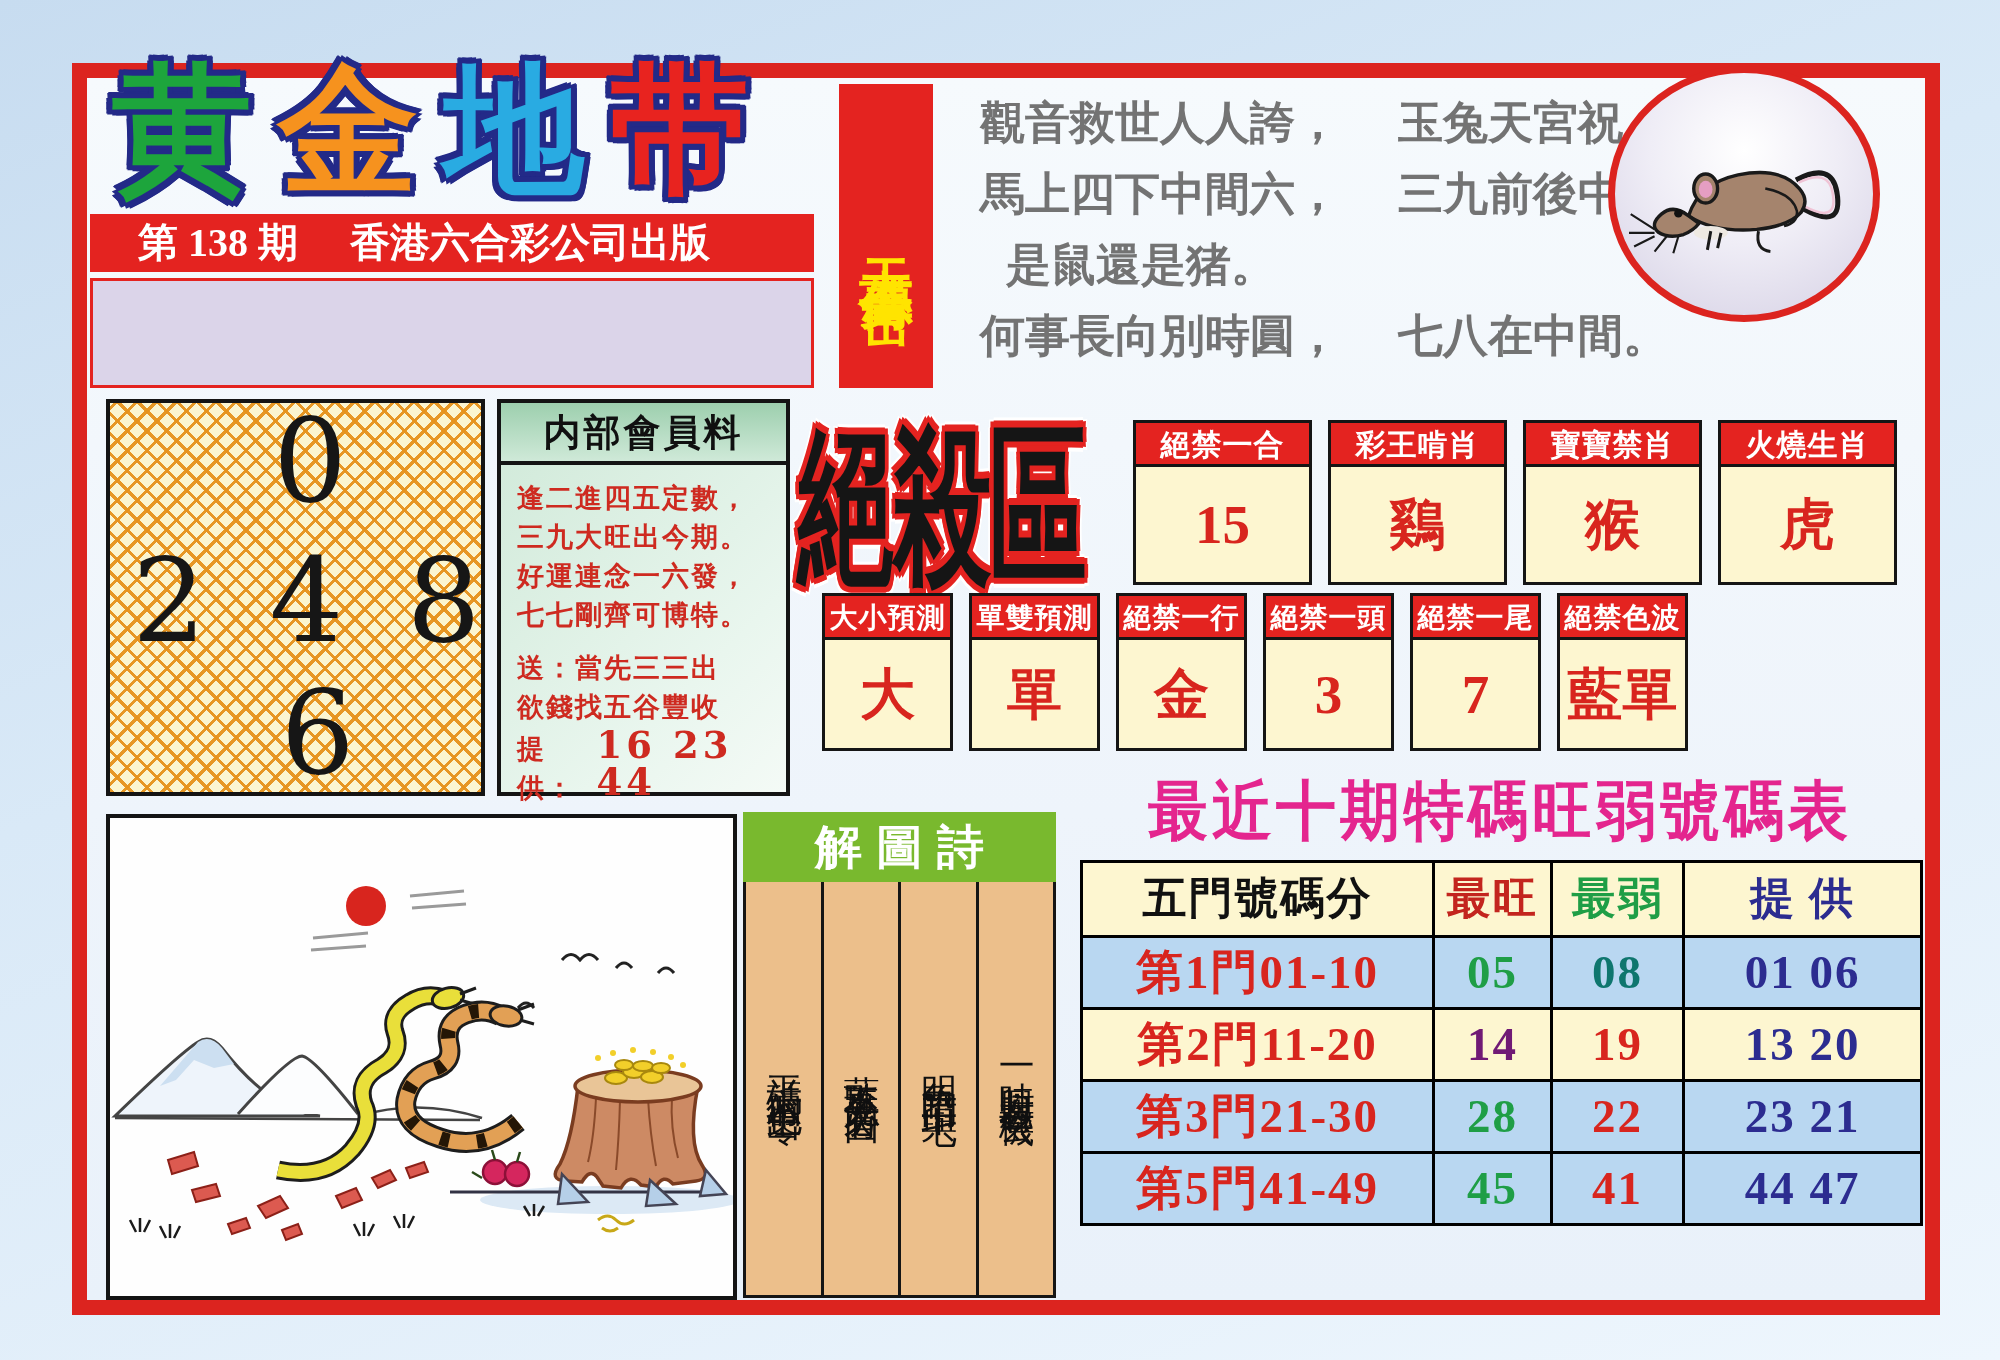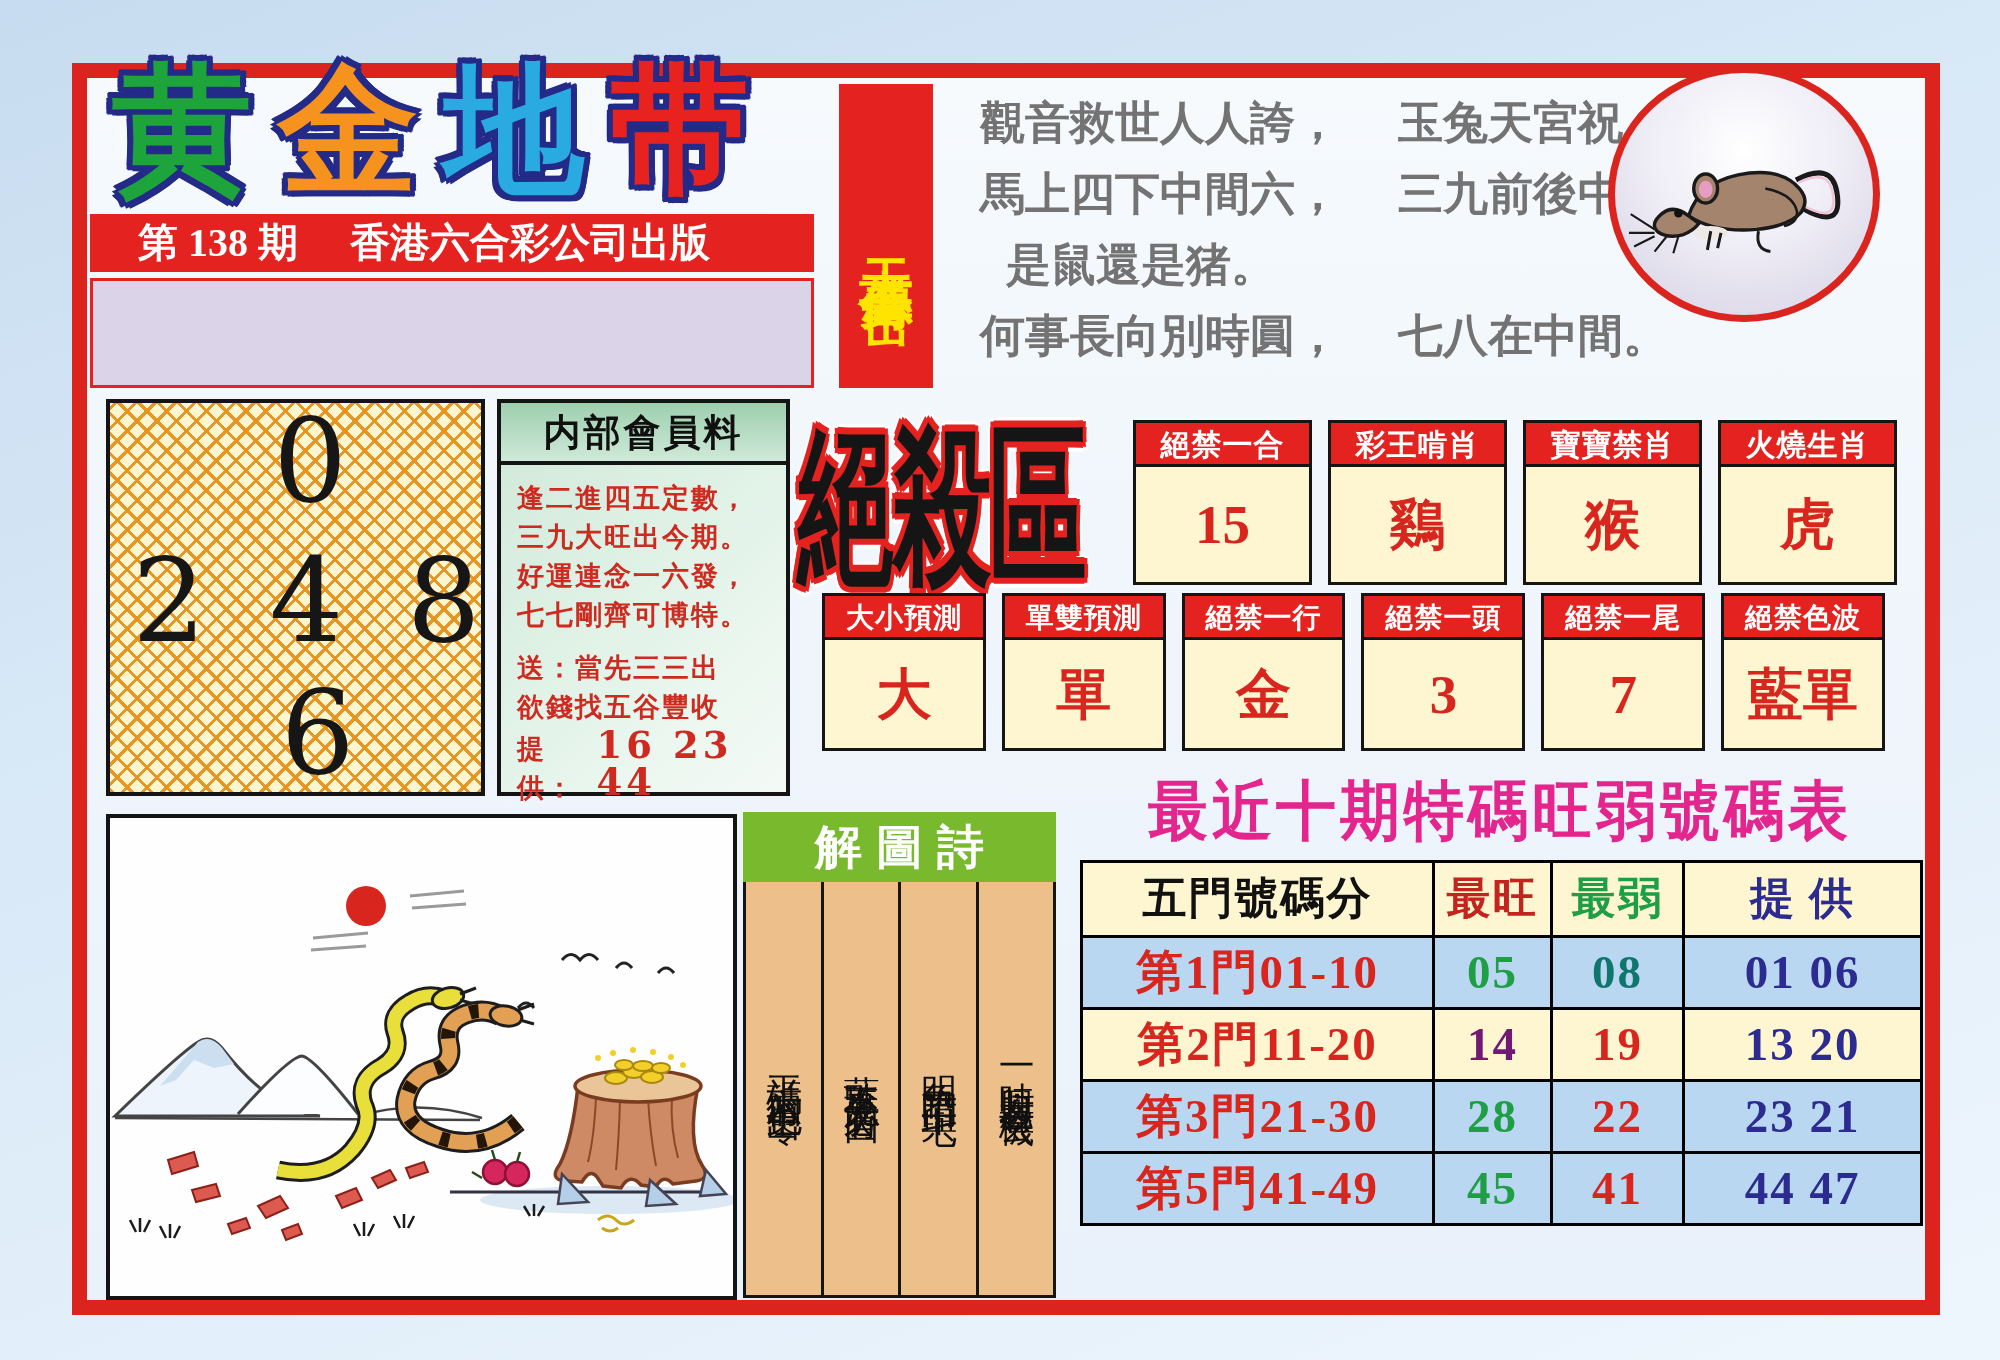--- a/index.html
+++ b/index.html
@@ -61,21 +61,21 @@
   #member-provide .nums{font:bold 37px/1 "DejaVu Serif",serif;margin-left:6px;letter-spacing:4px;}
 
   
   #kill-title{left:798px;top:414px;font:bold 158px/1.08 "Liberation Serif",serif;color:#151515;
     transform:scale(0.62,1.10);transform-origin:top left;white-space:nowrap;z-index:2;letter-spacing:-4px;
     text-shadow:-5px -5px 0 #e42320,5px -5px 0 #e42320,-5px 5px 0 #e42320,5px 5px 0 #e42320,
       -6px 0 0 #e42320,6px 0 0 #e42320,0 -6px 0 #e42320,0 6px 0 #e42320,
       -9px 0 0 #fff,9px 0 0 #fff,0 -9px 0 #fff,0 9px 0 #fff,-7px -7px 0 #fff,7px 7px 0 #fff,7px -7px 0 #fff,-7px 7px 0 #fff;}
   .kill-row{position:absolute;display:flex;gap:16px;z-index:2;}
   #kill-row-1{left:1085px;top:420px;width:764px;height:165px;margin-left:48px;}
-  #kill-row-2{left:822px;top:593px;width:1063px;height:158px;}
+  #kill-row-2{left:822px;top:593px;width:866px;height:158px;}
   .kbox{flex:1;border:3px solid #151515;display:flex;flex-direction:column;background:#fdf6d0;box-sizing:border-box;}
   .kbox-h{background:#e42320;color:#fff;text-align:center;height:44px;border-bottom:3px solid #151515;
     font:bold 30px/44px "Liberation Serif",serif;letter-spacing:1px;box-sizing:border-box;}
   #kill-row-2 .kbox-h{font-size:28px;}
   .kbox-v{flex:1;display:flex;align-items:center;justify-content:center;
     font:bold 55px/1 "Liberation Serif",serif;color:#d8251e;}
 
   
   #illustration-box{left:106px;top:814px;width:631px;height:486px;border:4px solid #141414;background:#fefefe;
     box-sizing:border-box;z-index:2;}

